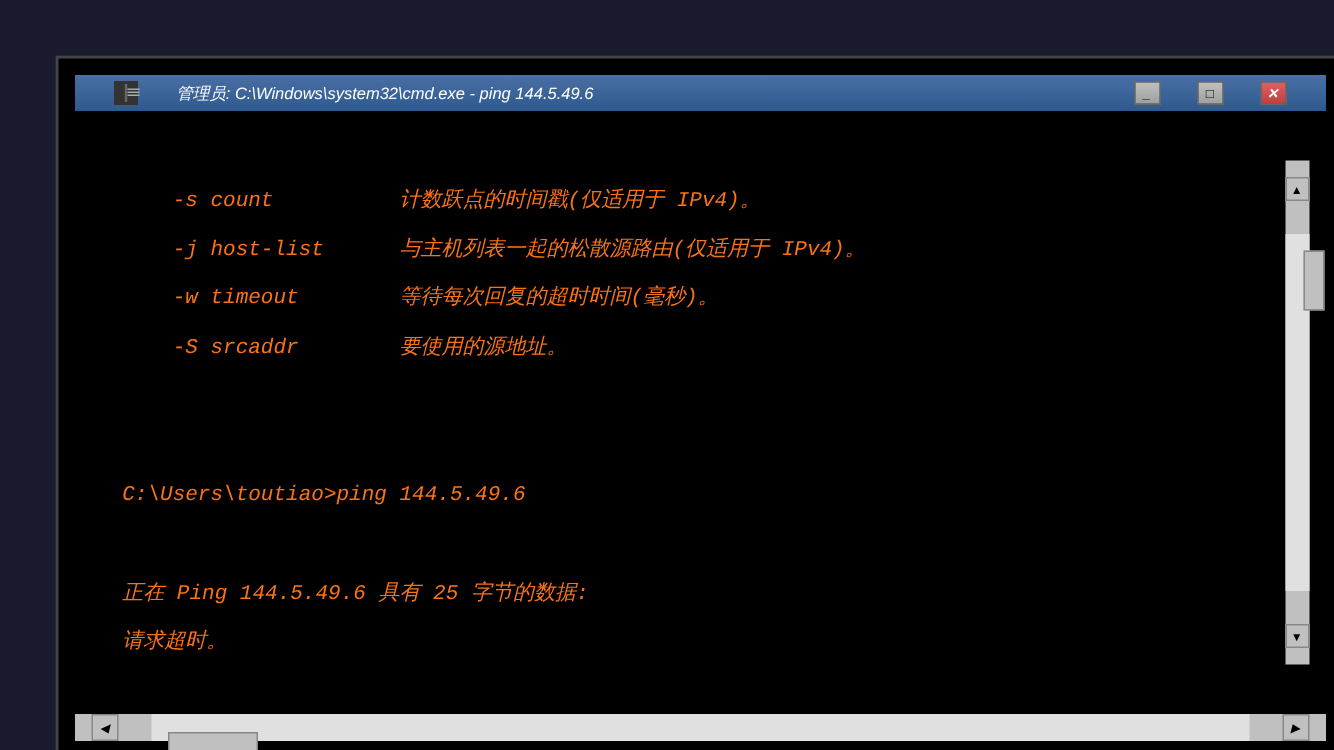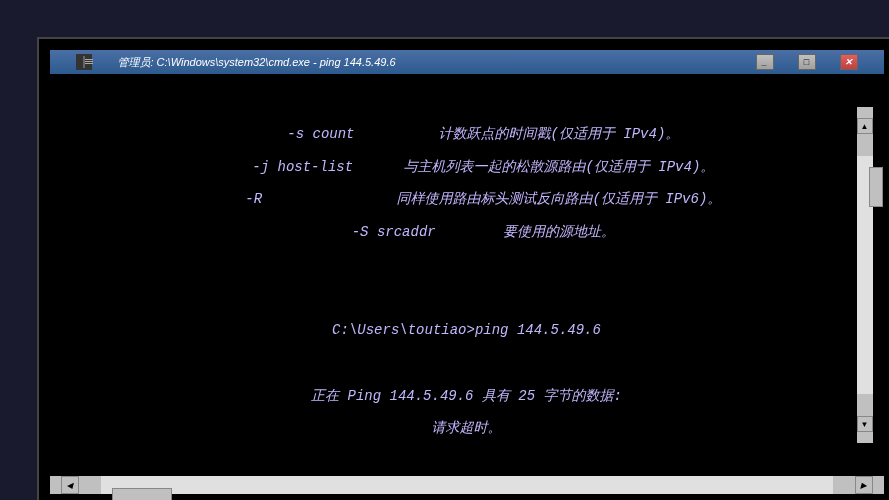--- a/index.html
+++ b/index.html
@@ -112,22 +112,21 @@
       font-family: 'Courier New', 'SimHei', monospace;
       font-size: 14px;
       padding: 6px 10px;
       overflow: hidden;
       position: relative;
     }
 
     .console-line {
       line-height: 1.55;
       white-space: pre;
-      color: #c4b5fd;
-      text-align: center;
+      color: #f97316;
     }
 
     .console-line.empty {
       height: 1.55em;
     }
 
     .scrollbar {
       position: absolute;
       right: 0;
       top: 0;
@@ -221,21 +220,21 @@
       <div class="title-btn">_</div>
       <div class="title-btn">□</div>
       <div class="title-btn close">✕</div>
     </div>
   </div>
 
   <div style="flex:1; display:flex; flex-direction:row; position:relative; overflow:hidden;">
     <div class="console-area" id="console-output">
     <div class="console-line">    -s count          计数跃点的时间戳(仅适用于 IPv4)。</div>
         <div class="console-line">    -j host-list      与主机列表一起的松散源路由(仅适用于 IPv4)。</div>
-        <div class="console-line">    -R                同样使用路由标头测试反向路由(仅适用于 IPv6)。</div>
+        <div class="console-line">    -w timeout        等待每次回复的超时时间(毫秒)。</div>
         <div class="console-line">    -S srcaddr        要使用的源地址。</div>
         <div class="console-line empty"></div>
         <div class="console-line empty"></div>
         <div class="console-line">C:\Users\toutiao&gt;ping 144.5.49.6</div>
         <div class="console-line empty"></div>
         <div class="console-line">正在 Ping 144.5.49.6 具有 25 字节的数据:</div>
         <div class="console-line">请求超时。</div>
       </div>
     <div class="scrollbar">
       <div class="scrollbar-btn">▲</div>

